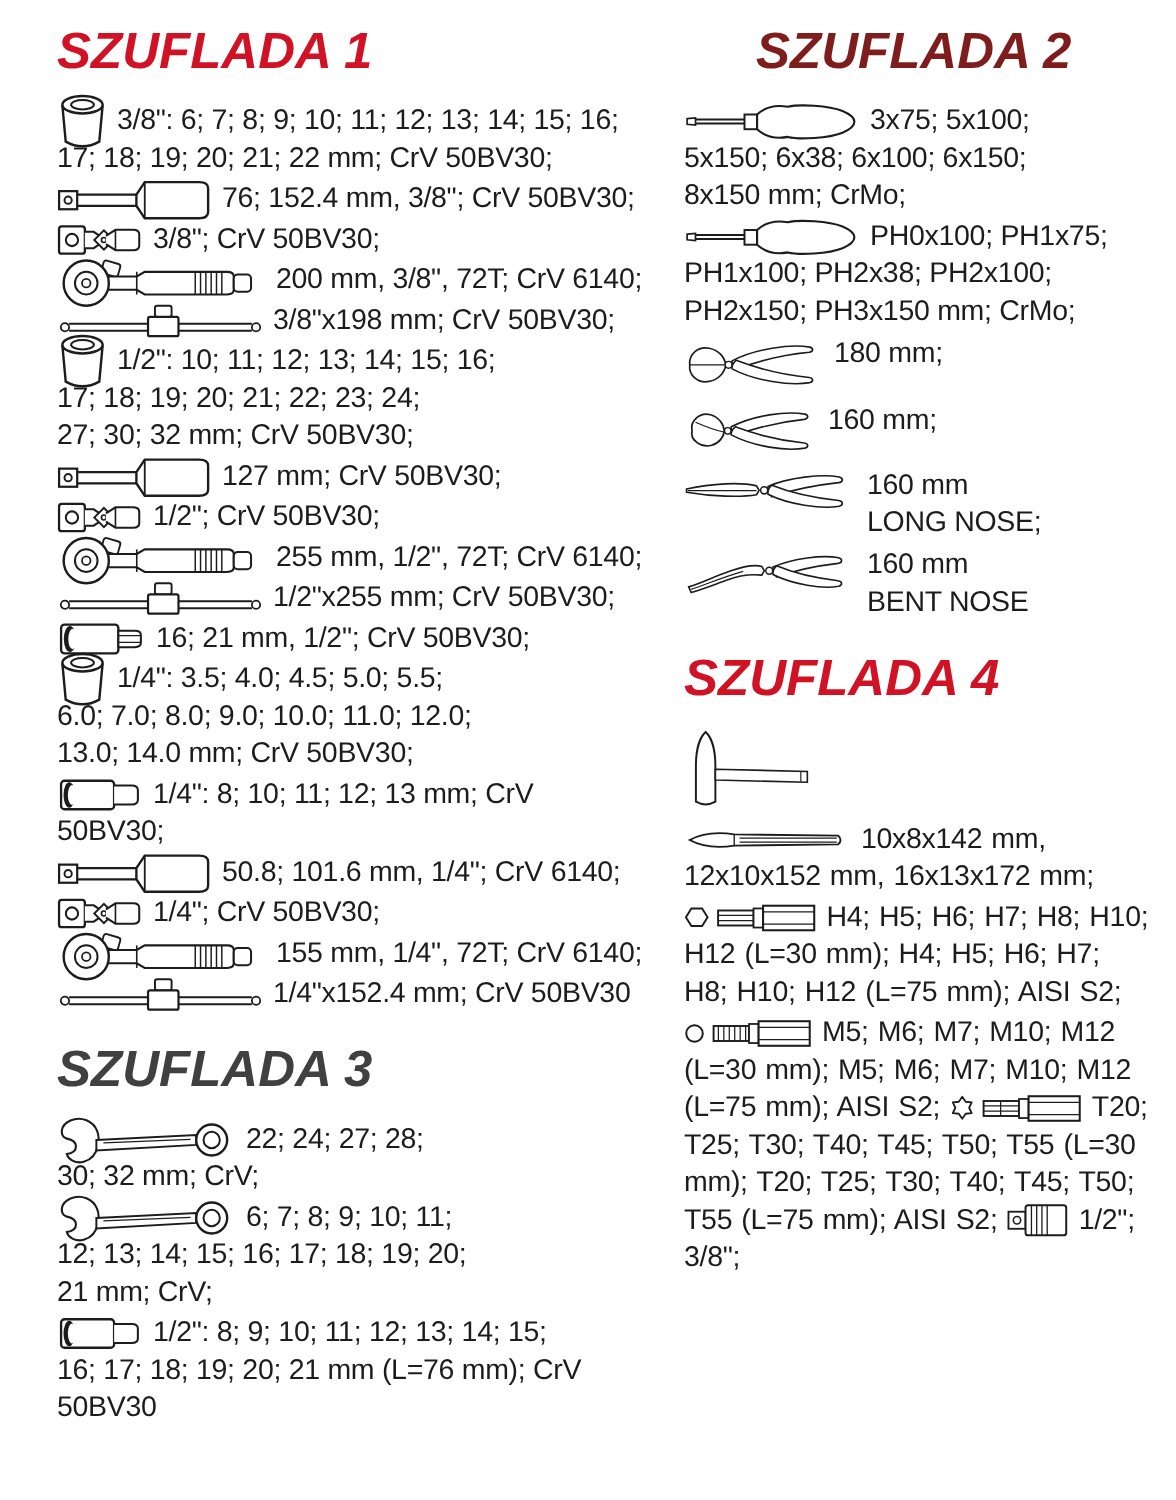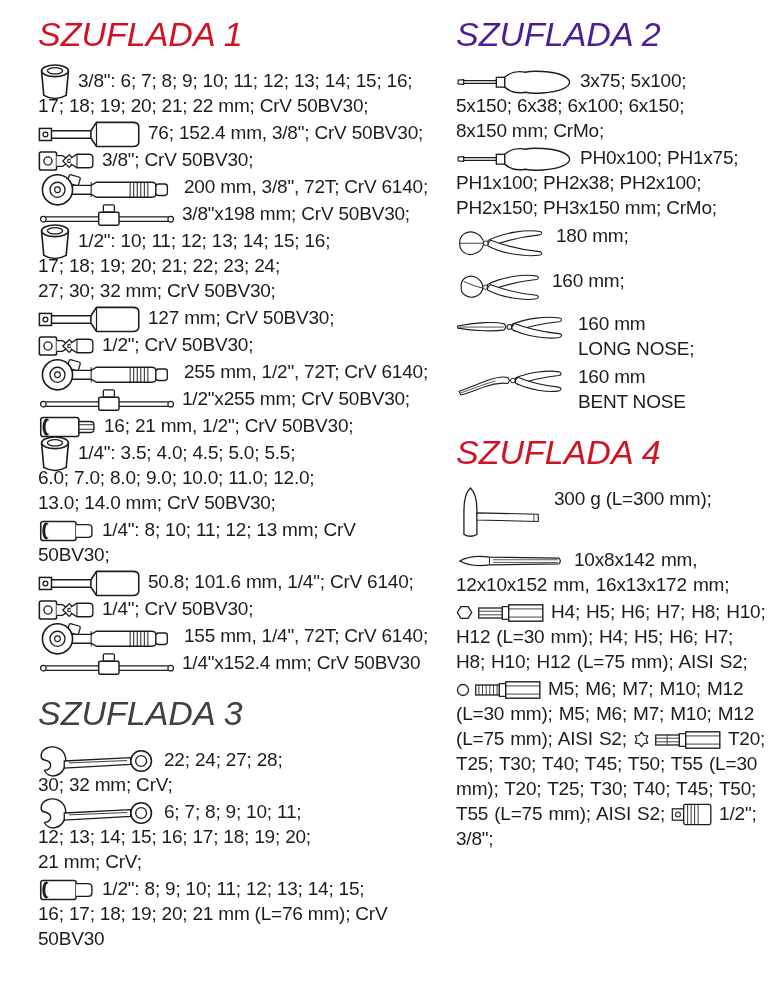--- a/index.html
+++ b/index.html
@@ -5,21 +5,21 @@
   html,body{margin:0;padding:0;}
   body{
     width:784px;height:1000px;position:relative;overflow:hidden;
     background:#ffffff;color:#1c1c1c;
     font-family:"Liberation Sans","DejaVu Sans",sans-serif;
   }
   .col{position:absolute;top:14px;}
   #col-left{left:38px;width:404px;}
   #col-right{left:456px;width:324px;}
   .sec-title{
-    font-size:34px;line-height:40px;font-style:italic;font-weight:400;
+    font-size:34px;line-height:40px;font-style:italic;font-weight:700;
     margin:0 0 14px 0;letter-spacing:0;
   }
   .tool-section + .tool-section{margin-top:18px;}
   .item{font-size:19px;line-height:25px;letter-spacing:-0.2px;margin:0 0 2px 0;}
   .item.flow .txt{white-space:pre-wrap;}
   .item.flow .icon{display:inline-block;margin-right:6px;}
   .item.flow .icon svg{vertical-align:middle;margin-top:-9px;margin-bottom:-9px;}
   .item.flow .icon + .icon{margin-left:-2px;}
   .item.row{display:flex;align-items:flex-start;gap:10px;margin:3px 0;}
   .item.row .icon{flex:0 0 auto;display:inline-block;}
@@ -191,21 +191,21 @@
             <ellipse cx="9" cy="13" rx="4.2" ry="9.3" fill="#1c1c1c"></ellipse>
             <ellipse cx="11" cy="13" rx="3" ry="7.4" fill="#fff"></ellipse>
             <path d="M42 6 H55 Q59.5 6 59.5 9.5 V16.5 Q59.5 20 55 20 H42" fill="#fff" stroke="#1c1c1c" stroke-width="1.5"></path>
           </svg></span><span class="txt">1/2": 8; 9; 10; 11; 12; 13; 14; 15;
 16; 17; 18; 19; 20; 21 mm (L=76 mm); CrV
 50BV30</span></div>
     </section>
   </div>
 <div id="col-right" class="col">
     <section class="tool-section">
-      <h2 class="sec-title" style="color: #4c1d95;">SZUFLADA 2</h2>
+      <h2 class="sec-title" style="color: #7f1d1d; margin-left: 48px;">SZUFLADA 2</h2>
       <div class="item flow"><span class="icon icon-screwdriver"><svg width="118" height="28" viewBox="0 0 126 30">
             <path d="M2 13 L8 12.5 L8 17.5 L2 17 Z" fill="#fff" stroke="#1c1c1c" stroke-width="1.2"></path>
             <path d="M8 13.5 H43 M8 16.5 H43" fill="none" stroke="#1c1c1c" stroke-width="1.4"></path>
             <rect x="43" y="10" width="9" height="10.5" fill="#fff" stroke="#1c1c1c" stroke-width="1.4"></rect>
             <path d="M52 10 C58 4.5 66 3 74 4.5 C82 2.5 103 3.5 113 7.5 C119 10 121.5 13 121.5 15.2 C121.5 17.5 119 20.5 113 23 C103 27 82 28 74 26 C66 27.5 58 26 52 20.5 Z" fill="#fff" stroke="#1c1c1c" stroke-width="1.5"></path>
           </svg></span><span class="txt">3x75; 5x100;
 5x150; 6x38; 6x100; 6x150;
 8x150 mm; CrMo;</span></div>
       <div class="item flow"><span class="icon icon-screwdriver"><svg width="118" height="28" viewBox="0 0 126 30">
             <path d="M2 13 L8 12.5 L8 17.5 L2 17 Z" fill="#fff" stroke="#1c1c1c" stroke-width="1.2"></path>
@@ -269,21 +269,20 @@
     <section class="tool-section">
       <h2 class="sec-title" style="color: rgb(209, 18, 36);">SZUFLADA 4</h2>
       <div class="item row">
         <span class="icon icon-hammer">
           <svg width="88" height="58" viewBox="0 0 122 80">
             <path d="M11 34 C11 18 15 7 20 2.5 C25 7 29 18 29 34 L29 67 Q20 72 11 67 Z" fill="#fff" stroke="#1c1c1c" stroke-width="1.8"></path>
             <path d="M29 37 L114 39 L114 49 L29 47 Z" fill="#fff" stroke="#1c1c1c" stroke-width="1.5"></path>
             <line x1="108" y1="39.5" x2="108" y2="48.5" stroke="#1c1c1c" stroke-width="1.1"></line>
           </svg>
         </span>
-        <span class="txt">300 g (L=300 mm);</span>
       </div>
       <div class="item flow just"><span class="icon icon-chisel"><svg width="112" height="18" viewBox="0 0 122 20">
             <path d="M3 10 C13 4.5 24 4 36 5.8 L113 6.8 Q116.5 10 113 13.2 L36 14.2 C24 16 13 15.5 3 10 Z" fill="#fff" stroke="#1c1c1c" stroke-width="1.4"></path>
             <path d="M36 5.8 V14.2" stroke="#1c1c1c" stroke-width="1"></path>
             <path d="M40 8.6 H112 M40 11.6 H112" stroke="#1c1c1c" stroke-width="0.8" fill="none"></path>
           </svg></span><span class="txt">10x8x142 mm,
 12x10x152 mm, 16x13x172 mm;</span></div>
       <div class="item flow just"><span class="icon icon-hex-glyph"><svg width="17" height="17" viewBox="0 0 20 20">
             <polygon points="1.5,10 5.8,3.2 14.2,3.2 18.5,10 14.2,16.8 5.8,16.8" fill="#fff" stroke="#1c1c1c" stroke-width="1.5"></polygon>
           </svg></span><span class="icon icon-hex-bit"><svg width="68" height="20" viewBox="0 0 74 22">

